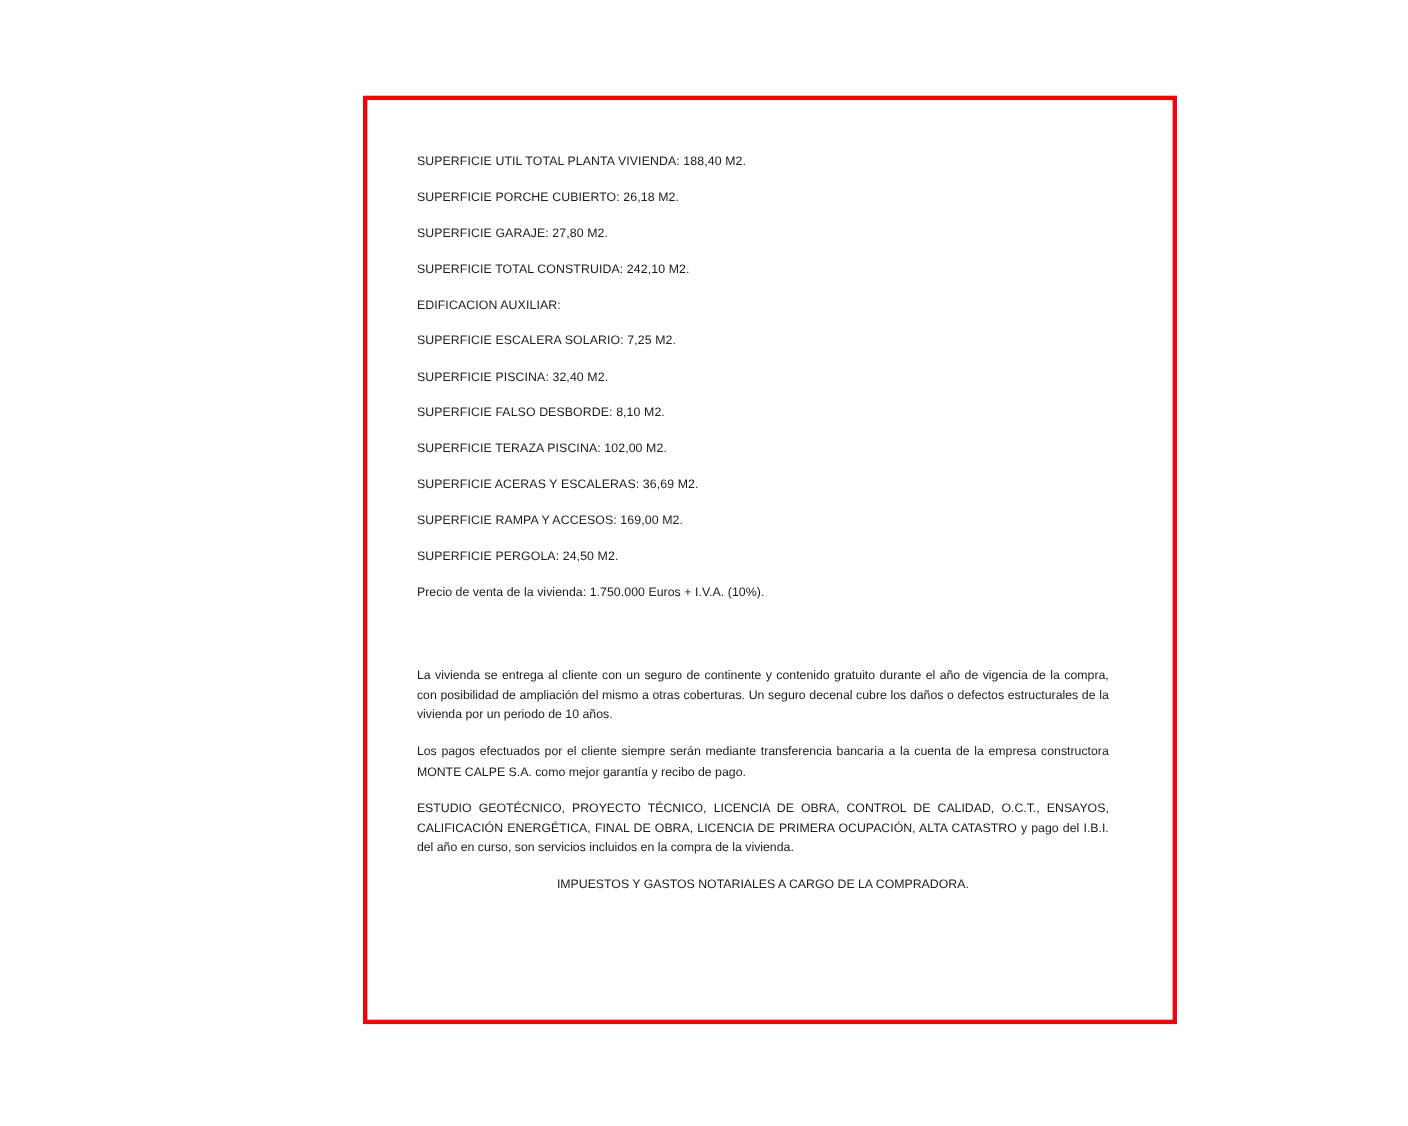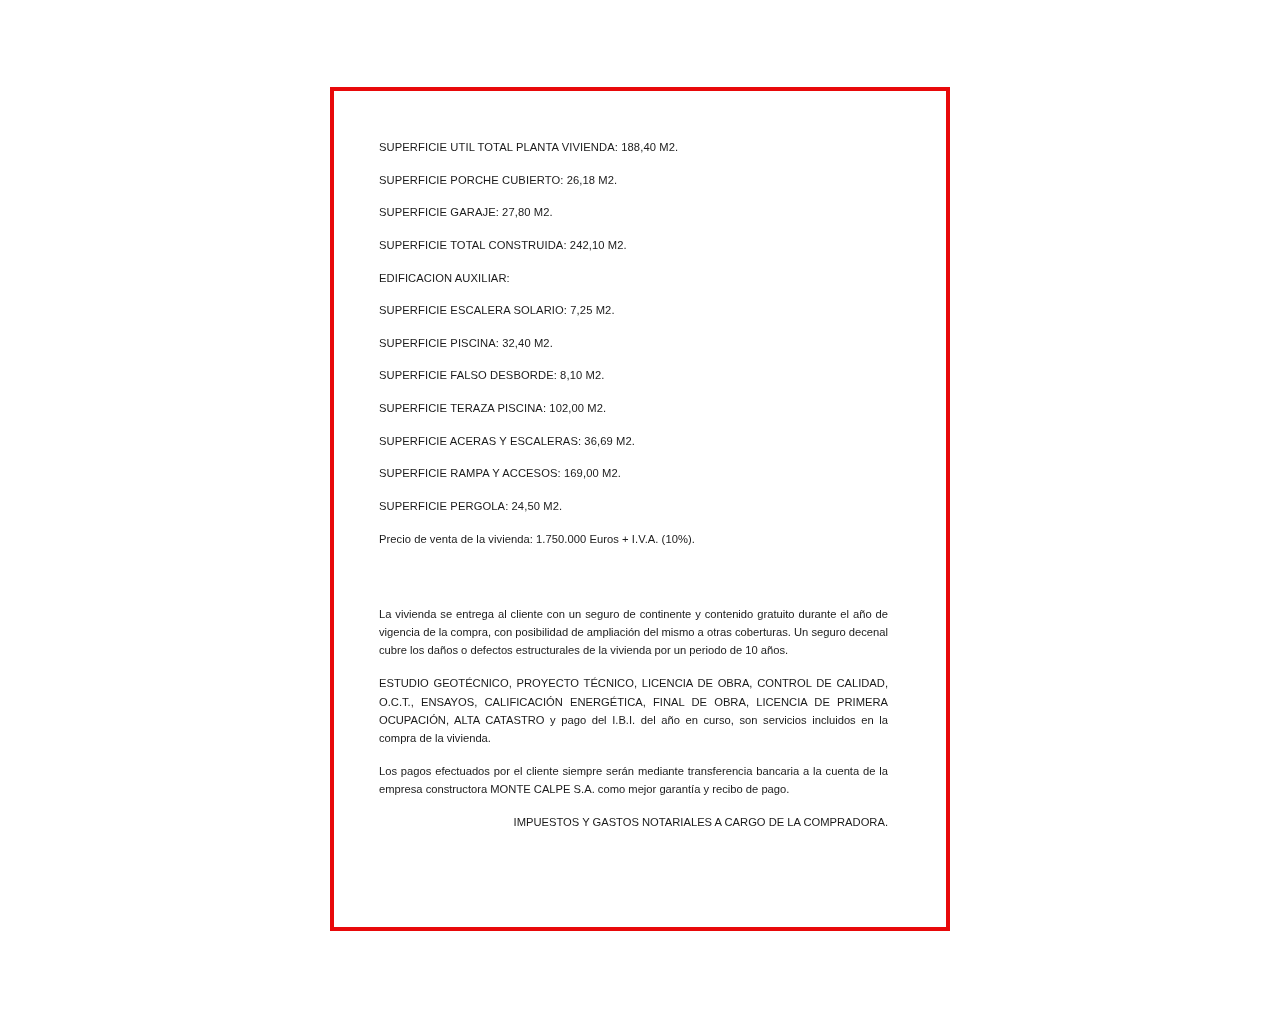--- a/index.html
+++ b/index.html
@@ -11,21 +11,21 @@
     height: 1024px;
     overflow: hidden;
   }
   body {
     font-family: "Liberation Sans", sans-serif;
   }
   .page-wrap {
     position: absolute;
     left: 330px;
     top: 87px;
-    width: 620px;
+    width: 740px;
     height: 844px;
     box-sizing: border-box;
     border: 4px solid #0369a1;
     background: #ffffff;
   }
   .page-inner {
     position: absolute;
     left: 0;
     top: 0;
     right: 0;
@@ -56,21 +56,21 @@
   }
   .para {
     font-size: 11.2px;
     color: #1a1a1a;
     line-height: 1.62;
     margin: 0 0 15px 0;
     text-align: justify;
     text-justify: inter-word;
   }
   .para.last {
-    text-align: right;
+    text-align: center;
     margin-bottom: 0;
   }
 </style>
 </head>
 <body>
 
 <div class="page-wrap" style="border-color: rgb(232, 9, 10);">
   <div class="page-inner">
 
     <div>
@@ -86,18 +86,18 @@
       <p class="spec-line">SUPERFICIE ACERAS Y ESCALERAS: 36,69 M2.</p>
       <p class="spec-line">SUPERFICIE RAMPA Y ACCESOS: 169,00 M2.</p>
       <p class="spec-line">SUPERFICIE PERGOLA: 24,50 M2.</p>
     </div>
 
     <p class="price-line">Precio de venta de la vivienda: 1.750.000 Euros + I.V.A. (10%).</p>
 
     <div class="gap"></div>
 
     <p class="para">La vivienda se entrega al cliente con un seguro de continente y contenido gratuito durante el año de vigencia de la compra, con posibilidad de ampliación del mismo a otras coberturas. Un seguro decenal cubre los daños o defectos estructurales de la vivienda por un periodo de 10 años.</p>
+    <p class="para">Los pagos efectuados por el cliente siempre serán mediante transferencia bancaria a la cuenta de la empresa constructora MONTE CALPE S.A.  como mejor garantía y recibo  de pago.</p>
     <p class="para">ESTUDIO GEOTÉCNICO, PROYECTO TÉCNICO, LICENCIA DE OBRA, CONTROL DE CALIDAD, O.C.T., ENSAYOS, CALIFICACIÓN ENERGÉTICA, FINAL DE OBRA, LICENCIA DE PRIMERA OCUPACIÓN, ALTA CATASTRO y pago del  I.B.I. del año en curso, son servicios incluidos en la compra de la vivienda.</p>
-    <p class="para">Los pagos efectuados por el cliente siempre serán mediante transferencia bancaria a la cuenta de la empresa constructora MONTE CALPE S.A.  como mejor garantía y recibo  de pago.</p>
     <p class="para last">IMPUESTOS Y GASTOS NOTARIALES A CARGO DE LA COMPRADORA.</p>
 
   </div>
 </div>
 
 </body></html>

